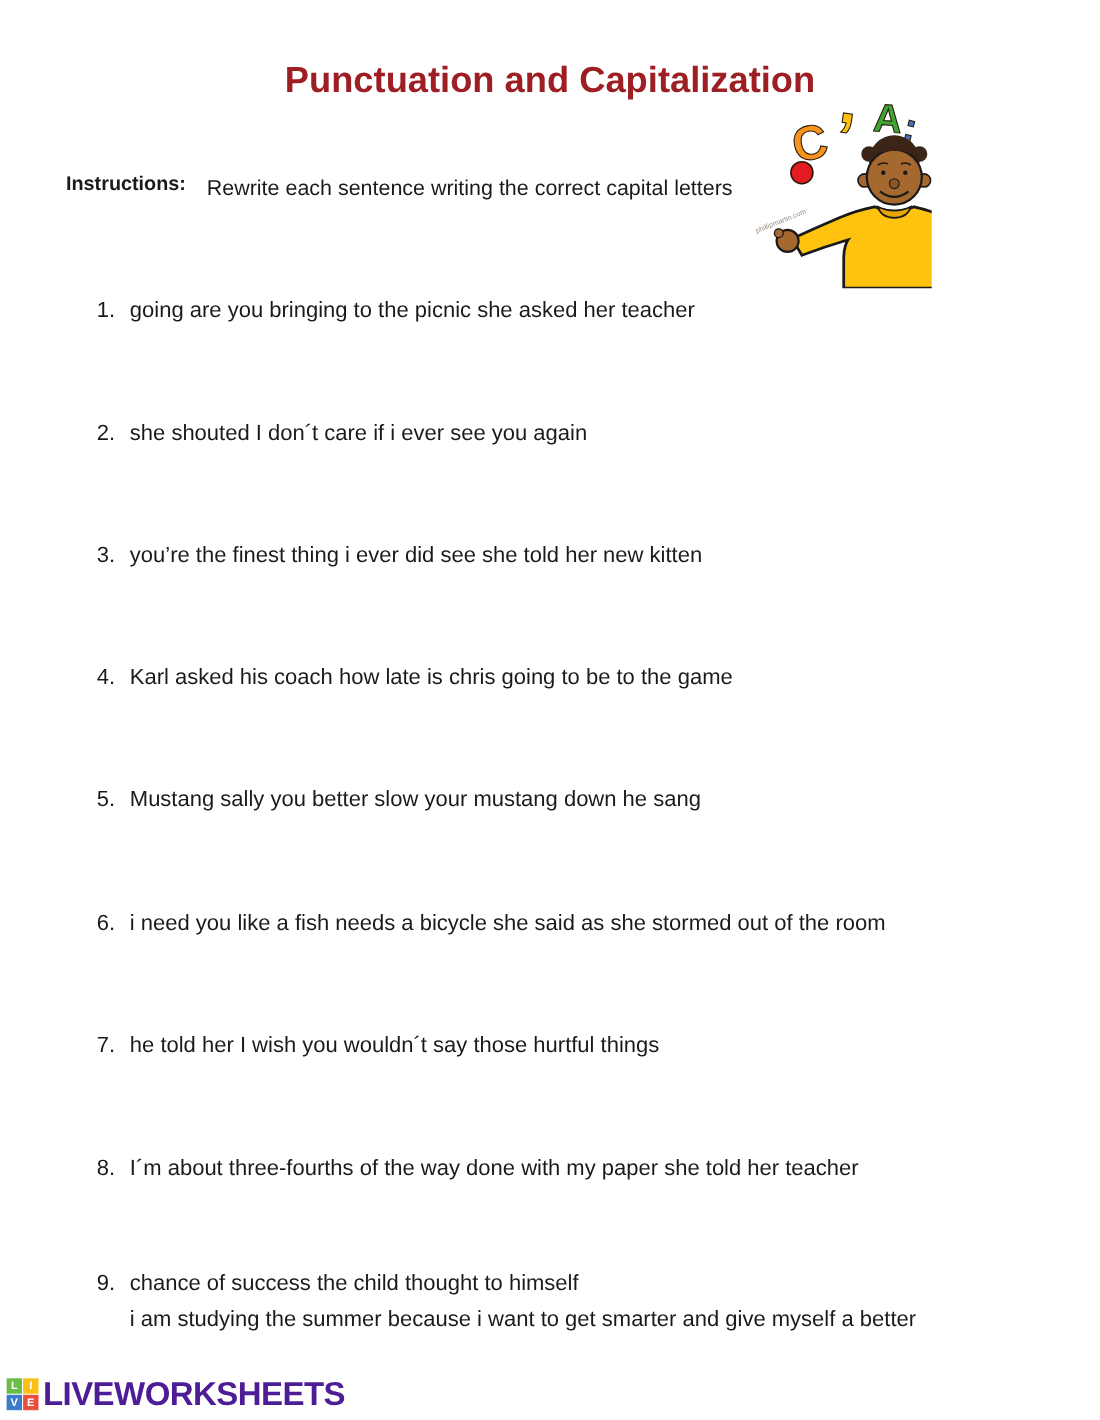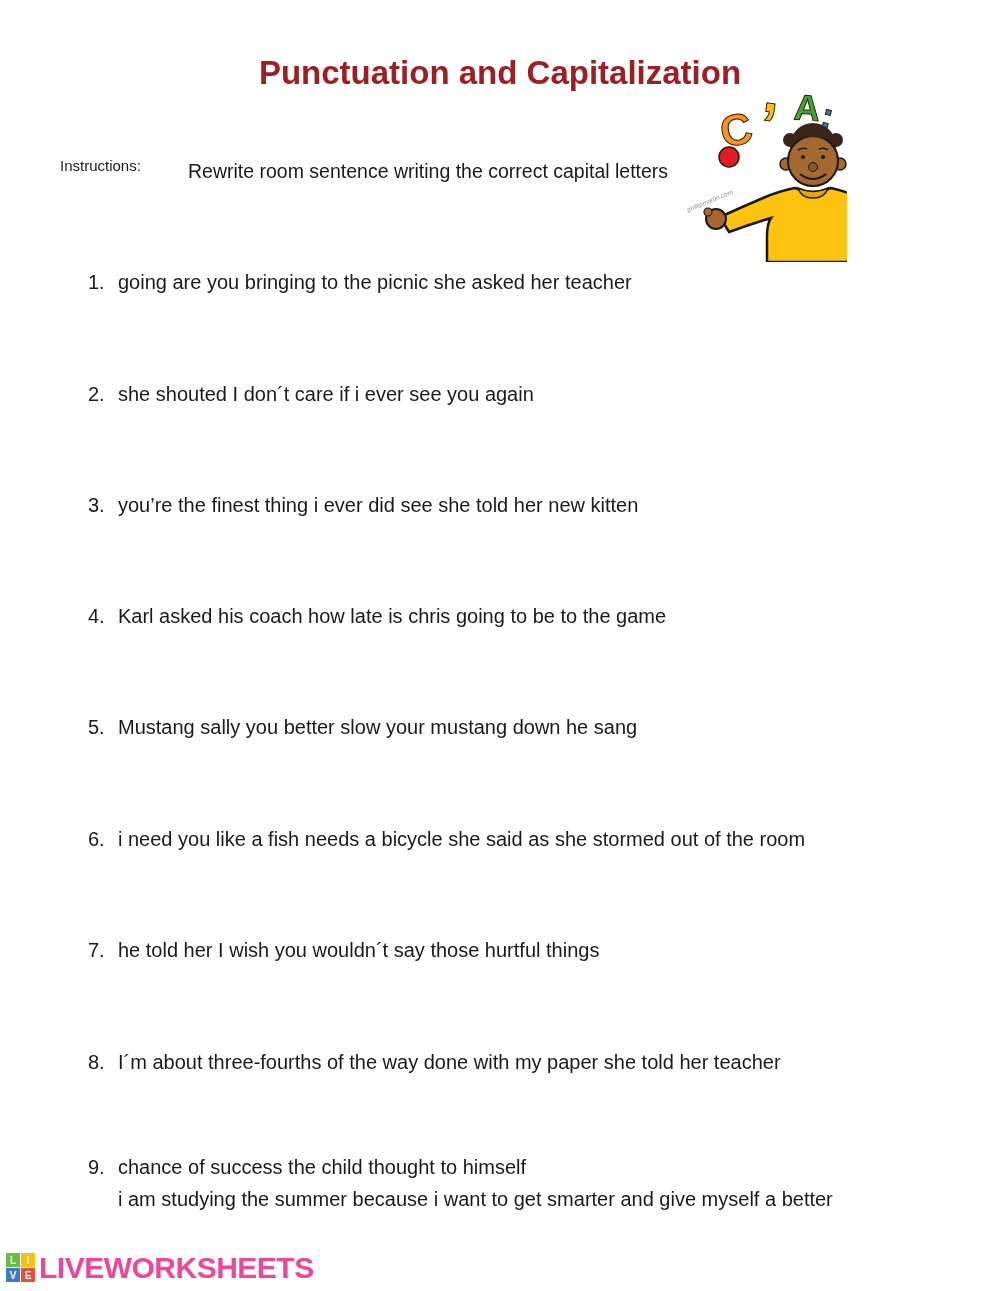--- a/index.html
+++ b/index.html
@@ -7,21 +7,21 @@
   .page {
     position:relative; width:847px; height:1291px; background:#ffffff;
     font-family:"Liberation Sans", sans-serif; color:#1a1a1a; overflow:hidden;
   }
   .title {
     position:absolute; top:54px; left:0; width:1000px;
     text-align:center; font-size:33px; font-weight:700; color:#9E1F23;
   }
   .instructions-label {
     position:absolute; left:60px; top:157px;
-    font-size:15px; font-weight:400; white-space:nowrap;
+    font-size:18px; font-weight:700; white-space:nowrap;
   }
   .instructions-lines {
     position:absolute; left:188px; top:157px;
     font-size:19.5px; line-height:28px;
   }
   .instr-line { white-space:nowrap; }
   .questions { position:absolute; left:88px; top:0; width:860px; }
   .question { position:absolute; left:0; display:flex; font-size:20px; line-height:32px; }
   .q-num { display:inline-block; width:30px; flex:0 0 30px; }
   .q-text { display:block; max-width:800px; }
@@ -41,33 +41,33 @@
   .logo-sq {
     color:#ffffff; font-size:10px; font-weight:700;
     display:flex; align-items:center; justify-content:center;
   }
   .sq-l { background:#6BBE45; }
   .sq-i { background:#F9C013; }
   .sq-v { background:#3D7CC9; }
   .sq-e { background:#E94F3D; }
   .brand {
     margin-left:3px; font-size:30px; font-weight:700;
-    color:#ec4899; letter-spacing:-0.5px; white-space:nowrap;
+    color:#4c1d95; letter-spacing:-0.5px; white-space:nowrap;
   }
 </style>
 </head>
 <body>
 
 <div class="page">
 
   <div class="title">Punctuation and Capitalization</div>
 
   <div class="instructions-label">Instructions:</div>
   <div class="instructions-lines">
-    <div class="instr-line">Rewrite room sentence writing the correct capital letters</div>
+    <div class="instr-line">Rewrite each sentence writing the correct capital letters</div>
   </div>
 
   <svg class="clipart" viewBox="0 0 232 178" xmlns="http://www.w3.org/2000/svg">
 
     <g font-family="Liberation Sans, sans-serif" font-weight="700" stroke="#2a1a0a" stroke-width="1">
       <text x="34" y="62" font-size="44" fill="#F7941D" transform="rotate(-12 45 45)">C</text>
       <text x="76" y="28" font-size="58" fill="#FFC20E" transform="rotate(8 85 25)">,</text>
       <text x="108" y="36" font-size="36" fill="#3FA535" transform="rotate(4 120 25)">A</text>
       <text x="136" y="44" font-size="36" fill="#4472C4" transform="rotate(14 142 30)">:</text>
       <text x="164" y="58" font-size="38" fill="#7B2D8B" transform="rotate(16 175 45)">P</text>

